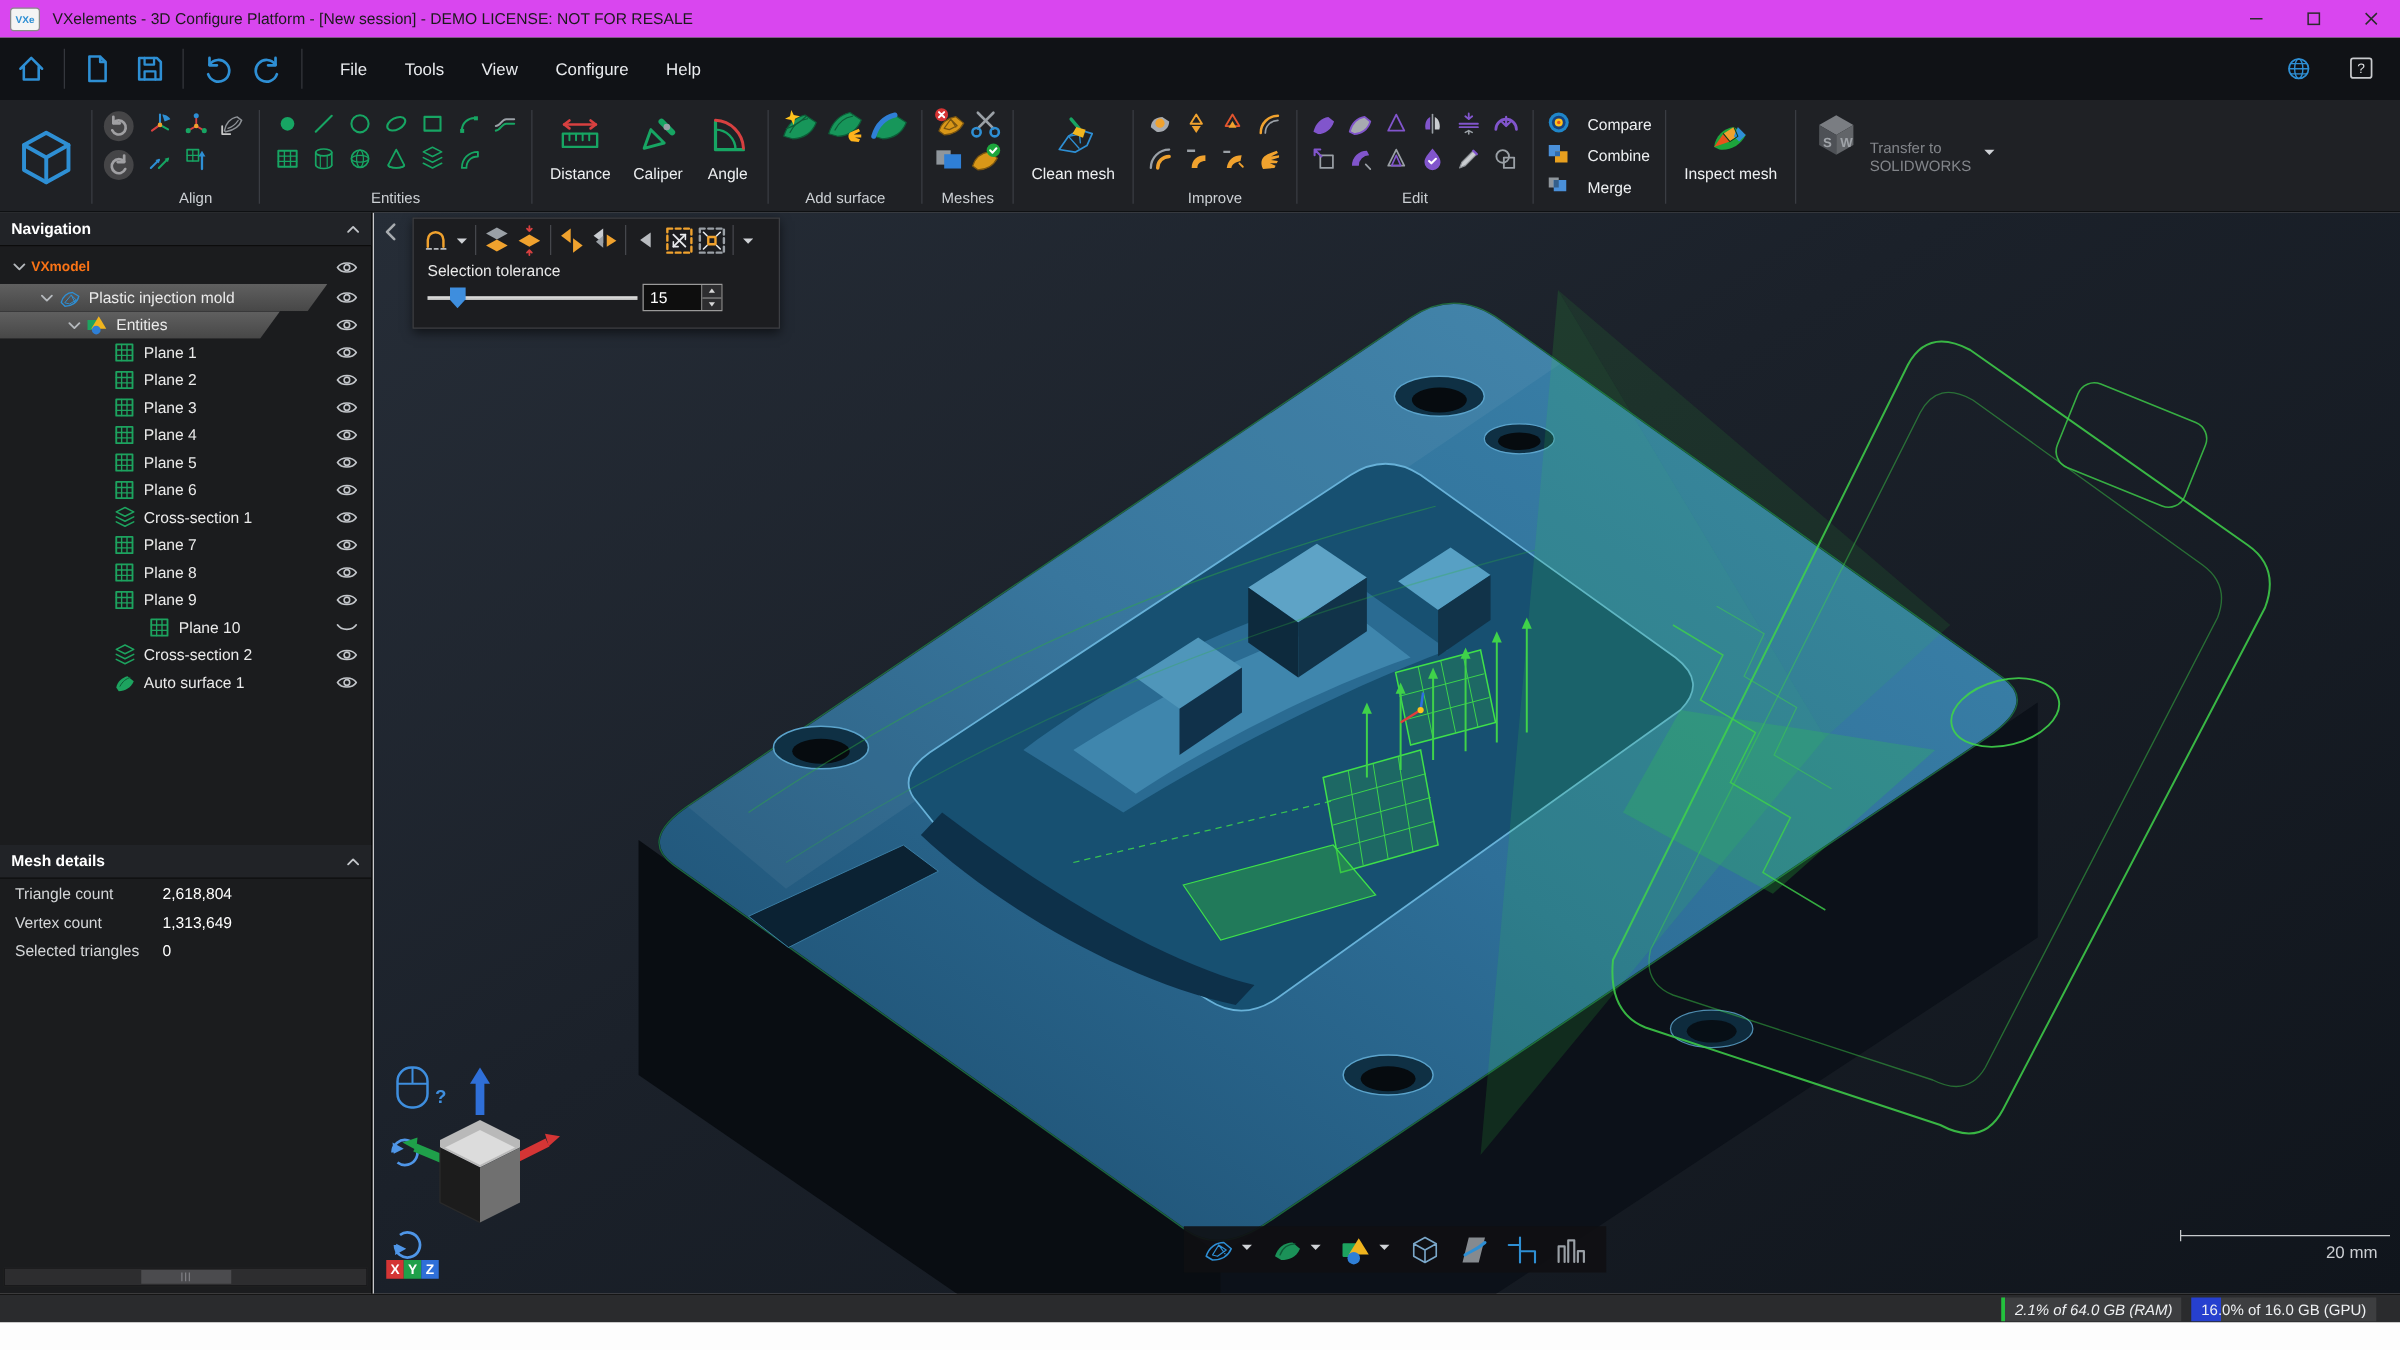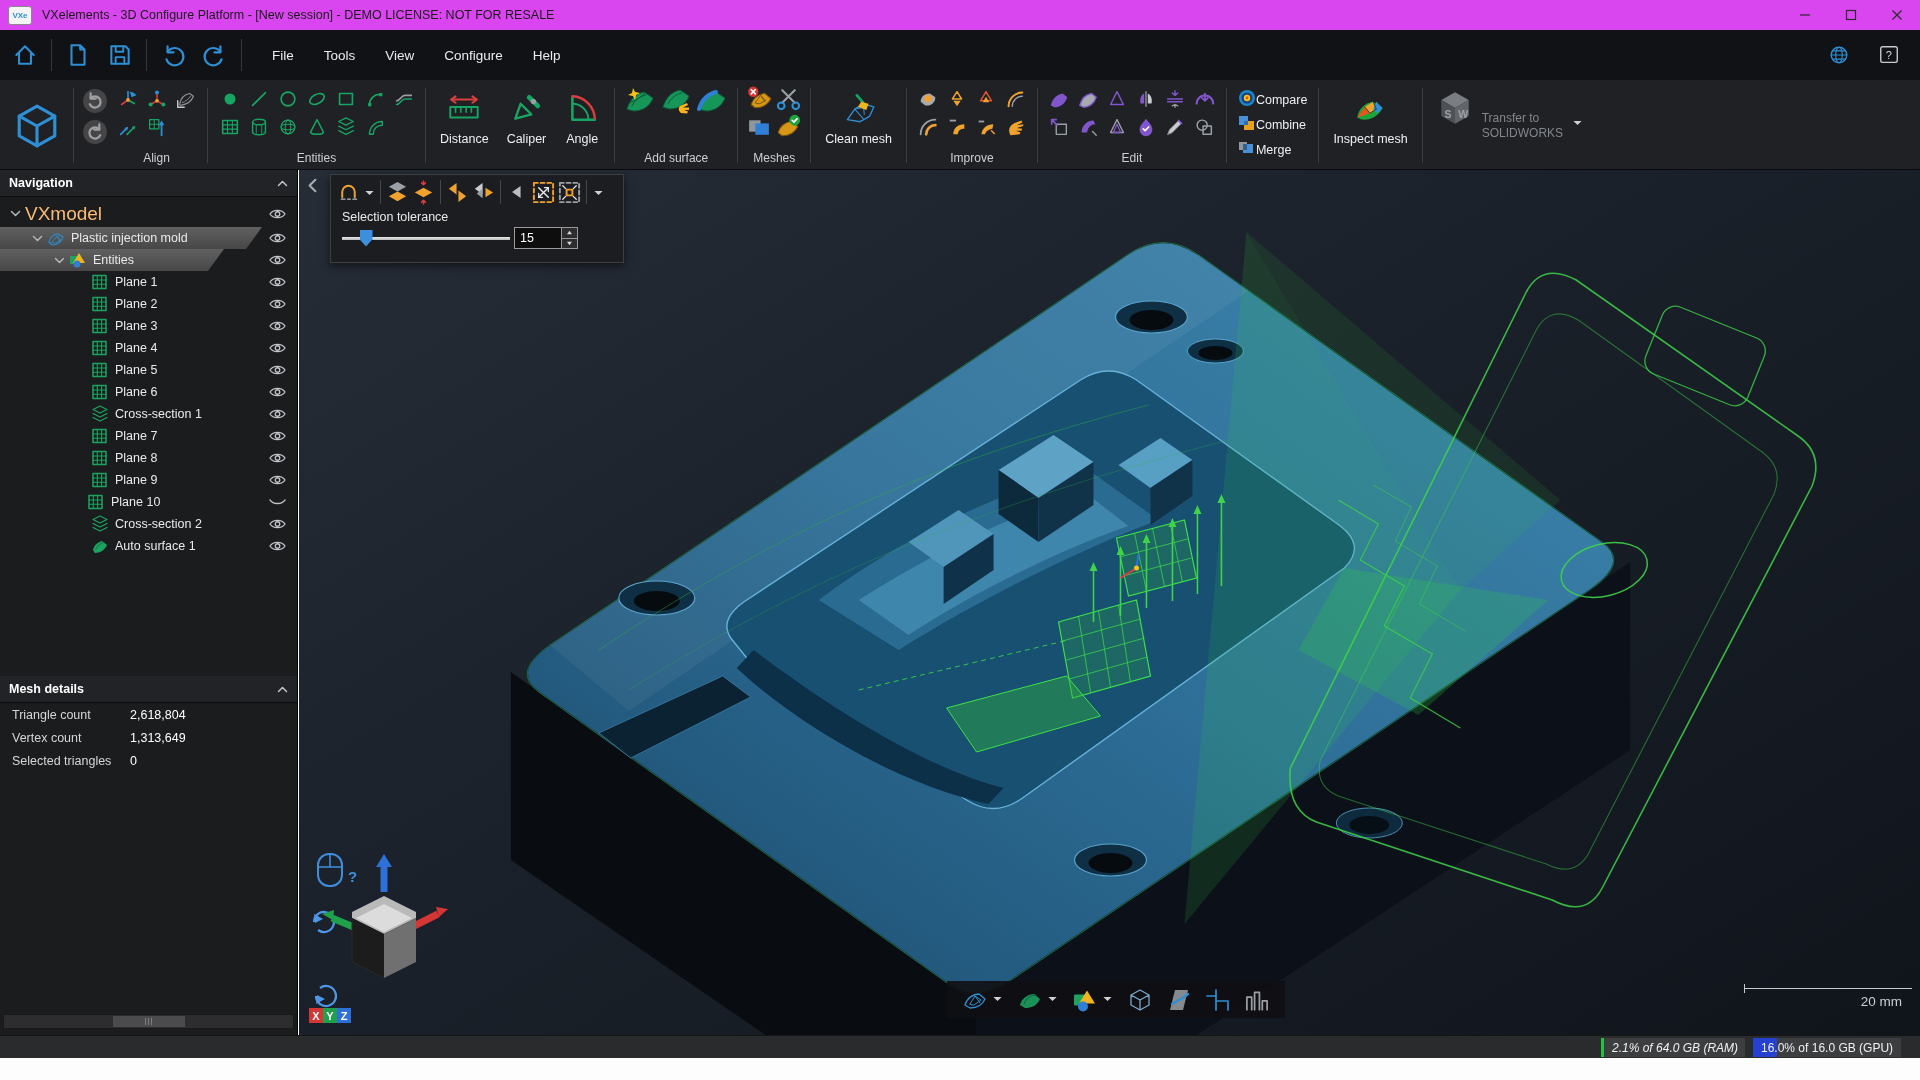--- a/index.html
+++ b/index.html
@@ -29,37 +29,37 @@
   .rgroup{display:flex;flex-direction:column;align-items:center;padding:0 3px;}
   .rrows{display:flex;flex-direction:column;gap:1px;}
   .rrow{display:flex;gap:2px;}
   .ricon{width:27px;height:27px;display:flex;align-items:center;justify-content:center;}
   .ricon.big{width:34px;height:30px;}
   .glabel{margin-top:auto;font-size:12px;color:#ccd0d4;padding:2px 2px 1px;white-space:nowrap;}
   .rbtn{display:flex;flex-direction:column;align-items:center;padding:3px 9px 0;}
   .rbtn .bicon{height:40px;display:flex;align-items:center;justify-content:center;}
   .rbtn .blabel{font-size:12.5px;color:#edeff1;margin-top:4px;white-space:nowrap;}
   .rstack{display:flex;flex-direction:column;gap:4px;padding:4px 6px;}
-  .rstack-item{display:flex;align-items:center;gap:0;font-size:12.5px;color:#edeff1;white-space:nowrap;}
+  .rstack-item{display:flex;align-items:center;gap:14px;font-size:12.5px;color:#edeff1;white-space:nowrap;}
   .rtwo{display:flex;align-items:flex-start;padding:4px 8px;gap:8px;}
   .rtwo .tlbl{display:flex;flex-direction:column;margin-top:22px;font-size:12px;color:#83868b;line-height:15px;}
   .rtwo .caret{margin-top:26px;}
 
   
   .sidebar{position:absolute;top:170px;left:0;width:298px;bottom:45px;background:#1b1c1e;border-right:1px solid #000;box-sizing:border-box;}
   .panel-header{height:26px;display:flex;align-items:center;padding:0 9px;color:#fff;font-weight:bold;font-size:12.5px;background:#212327;border-bottom:1px solid #0c0c0c;}
   .panel-header .chev{margin-left:auto;display:flex;}
   .tree{position:relative;padding-top:3px;}
   .trow{position:relative;height:22px;display:flex;align-items:center;}
   .trow.bold{height:27px;}
   .trow .hl{position:absolute;left:0;top:0;bottom:0;background:linear-gradient(#606060,#474747);clip-path:polygon(0 0,100% 0,calc(100% - 16px) 100%,0 100%);}
   .texp{width:12px;display:flex;margin-right:3px;position:relative;}
   .ticon{width:18px;height:18px;margin-right:6px;position:relative;display:flex;align-items:center;}
   .tlabel{color:#eaeaea;font-size:12.5px;position:relative;white-space:nowrap;}
-  .trow.bold .tlabel{font-size:19px;font-weight:normal;color:#fdba74;}
+  .trow.bold .tlabel{font-size:11px;font-weight:bold;color:#f97316;}
   .teye{position:absolute;right:9px;top:50%;transform:translateY(-50%);display:flex;}
   .mesh-details{position:absolute;top:506px;left:0;right:0;}
   .md-row{height:23px;display:flex;align-items:center;padding-left:12px;font-size:12.5px;}
   .md-label{width:118px;color:#d4d6d8;}
   .md-value{color:#ffffff;}
   .sb-track{position:absolute;bottom:6px;left:3px;right:3px;height:13px;background:#2d2d2f;border:1px solid #19191b;}
   .sb-handle{position:absolute;left:50%;top:1px;bottom:1px;width:72px;transform:translateX(-50%);background:#4b4b4e;display:flex;align-items:center;justify-content:center;gap:2px;}
   .sb-grip{width:1px;height:7px;background:#7e7e82;}
 
   
@@ -878,21 +878,21 @@
             </svg>
           </span>
           <span class="tlabel">Plane 9</span>
           <span class="teye">
             <svg width="21" height="14" viewBox="0 0 18 13" fill="none" stroke-linecap="round" stroke-linejoin="round">
               <path d="M2 6.5C5 2 13 2 16 6.5 13 11 5 11 2 6.5z" stroke="#c2c5c9" stroke-width="1.2"></path>
               <circle cx="9" cy="6.5" r="2.1" stroke="#c2c5c9" stroke-width="1.2"></circle>
             </svg>
           </span>
         </div>
-        <div class="trow" style="padding-left: 72px;">
+        <div class="trow" style="padding-left: 104px;">
           <span style="width: 15px;"></span>
           <span class="ticon">
             <svg width="18" height="18" viewBox="0 0 18 18" fill="none" stroke-linecap="round" stroke-linejoin="round">
               <rect x="2" y="2.5" width="13" height="13" stroke="#1da35f" stroke-width="1.5"></rect>
               <path d="M2 7h13M2 11.3h13M6.3 2.5v13M10.6 2.5v13" stroke="#1da35f" stroke-width="1.1"></path>
             </svg>
           </span>
           <span class="tlabel">Plane 10</span>
           <span class="teye">
             <svg width="21" height="14" viewBox="0 0 18 13" fill="none" stroke-linecap="round" stroke-linejoin="round">

